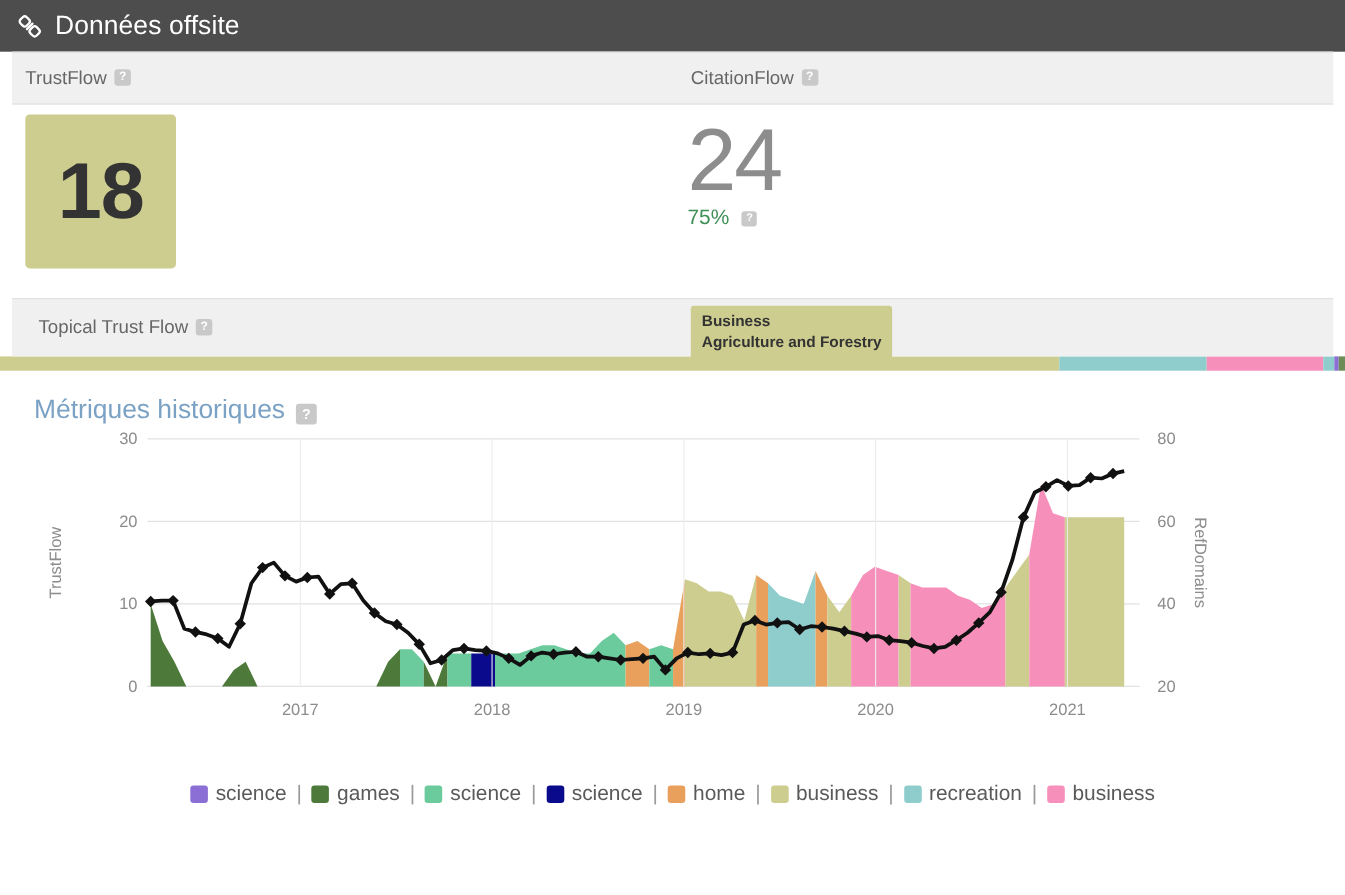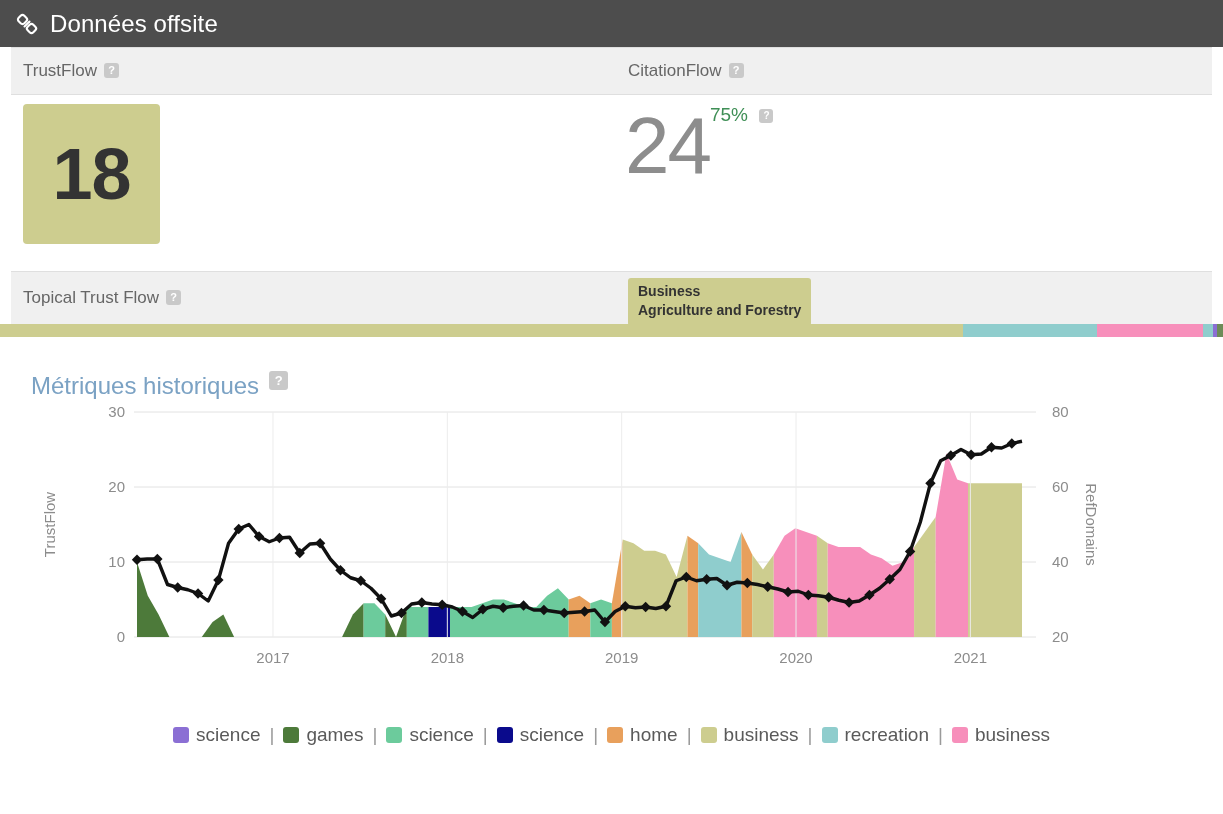--- a/index.html
+++ b/index.html
@@ -72,55 +72,55 @@
     width:137px; height:140px;
     background:#cdcd8f;
     border-radius:4px;
     display:flex; align-items:center; justify-content:center;
   }
   .tf-value {
     font-size:72px; font-weight:700; color:#333333;
     line-height:1;
     letter-spacing:-1px;
   }
-  .cf-wrap { margin-left:465px; display:flex; align-items:flex-start; }
+  .cf-wrap { margin-left:465px; display:flex; flex-direction:column; align-items:flex-start; }
   .cf-value {
     font-size:80px; color:#8d8d8d; font-weight:300; line-height:1.05;
     letter-spacing:-2px;
   }
   .cf-ratio { font-size:19px; color:#3f8f56; margin-top:20px; }
 
   
   .ttf-head {
     background:#f0f0f0;
     border-top:1px solid #dfdfdf;
     height:53px;
     display:flex; align-items:center;
-    padding:0 12px;
+    padding:0 24px;
     position:relative;
   }
   .ttf-label { font-size:17px; color:#666; }
   .ttf-badge {
     position:absolute; left:617px; top:6px;
     background:#cdcd8f;
     border-radius:3px;
     padding:4px 10px 6px 10px;
     line-height:1.35;
   }
   .ttf-badge div { font-size:14px; font-weight:700; color:#333; }
 
   .ttf-bar { display:flex; height:13px; width:1223px; margin-left:-11px; }
   .ttf-seg { height:13px; }
 
   
   .chart-block { padding:0 11px; }
   .chart-title {
     font-size:24px; color:#7ba2c4; font-weight:400;
-    padding:35px 0 0 20px;
-    display:flex; align-items:flex-start;
+    padding:22px 0 0 20px;
+    display:flex; align-items:flex-end;
   }
   .chart-title .help { width:19px; height:19px; line-height:19px; font-size:13px; margin-left:10px; }
 
   .chart-area { position:relative; width:1201px; height:320px; }
 
   svg.chart { display:block; }
   .axis-text { font-family:"Liberation Sans", sans-serif; fill:#8c8c8c; font-size:15px; }
   .axis-title { font-family:"Liberation Sans", sans-serif; fill:#8c8c8c; font-size:15px; }
   .gridline { stroke:#e2e2e2; stroke-width:1; }
   .vgrid { stroke:#ececec; stroke-width:1; }

